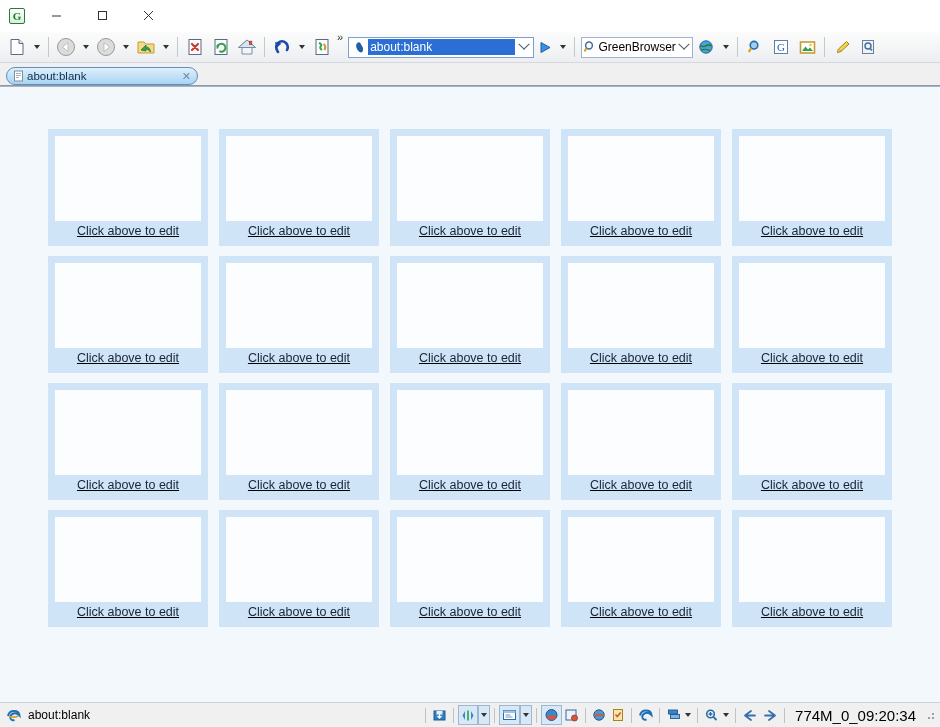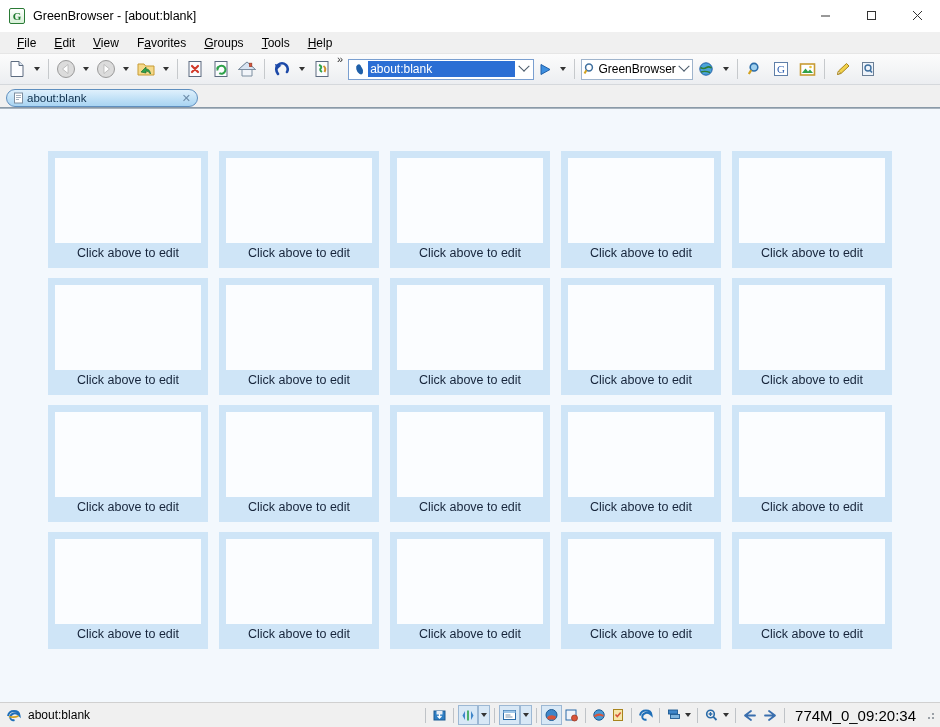--- a/index.html
+++ b/index.html
@@ -146,20 +146,21 @@
     border-top: 1px solid #a9b4bf;
   }
   .grid {
     position: absolute;
     left: 48px; top: 42px;
     display: grid;
     grid-template-columns: repeat(5, 160px);
     grid-auto-rows: 117px;
     column-gap: 11px;
     row-gap: 10px;
+    text-decoration: underline;
   }
   .cell {
     background: #cfe5f7;
     box-sizing: border-box;
     padding: 7px 7px 0 7px;
     display: flex; flex-direction: column;
   }
   .cell-box {
     background: #fbfdff;
     height: 85px;
@@ -201,50 +202,40 @@
   }
   svg { shape-rendering: geometricPrecision; }
 </style>
 </head>
 <body>
 
 <div class="app">
 
   <div class="titlebar">
     <div class="title-icon">G</div>
-    <div class="title-text">GreenBrowser - [about:blank]</div>
     <div class="winbtns">
       <div class="winbtn">
         <svg width="11" height="11" viewBox="0 0 11 11">
             <line x1="1" y1="6" x2="10" y2="6" stroke="#333" stroke-width="1"></line>
           </svg>
       </div>
       <div class="winbtn">
         <svg width="11" height="11" viewBox="0 0 11 11">
             <rect x="1.5" y="1.5" width="8" height="8" fill="none" stroke="#333" stroke-width="1"></rect>
           </svg>
       </div>
       <div class="winbtn">
         <svg width="11" height="11" viewBox="0 0 11 11">
             <line x1="1" y1="1" x2="10" y2="10" stroke="#333" stroke-width="1"></line>
             <line x1="10" y1="1" x2="1" y2="10" stroke="#333" stroke-width="1"></line>
           </svg>
       </div>
     </div>
   </div>
 
-  <div class="menubar">
-    <div class="menu-item"><u>F</u>ile</div>
-    <div class="menu-item"><u>E</u>dit</div>
-    <div class="menu-item"><u>V</u>iew</div>
-    <div class="menu-item">F<u>a</u>vorites</div>
-    <div class="menu-item"><u>G</u>roups</div>
-    <div class="menu-item"><u>T</u>ools</div>
-    <div class="menu-item"><u>H</u>elp</div>
-  </div>
 
   <div class="toolbar">
 
     <div class="tbtn">
       <svg width="18" height="18" viewBox="0 0 18 18">
         <path d="M3 1.5h8l4 4v11H3z" fill="#fdfdff" stroke="#5c6b80" stroke-width="1"></path>
         <path d="M11 1.5v4h4" fill="#dde6f2" stroke="#5c6b80" stroke-width="1"></path>
       </svg>
     </div>
     <div class="tbtn sm">

